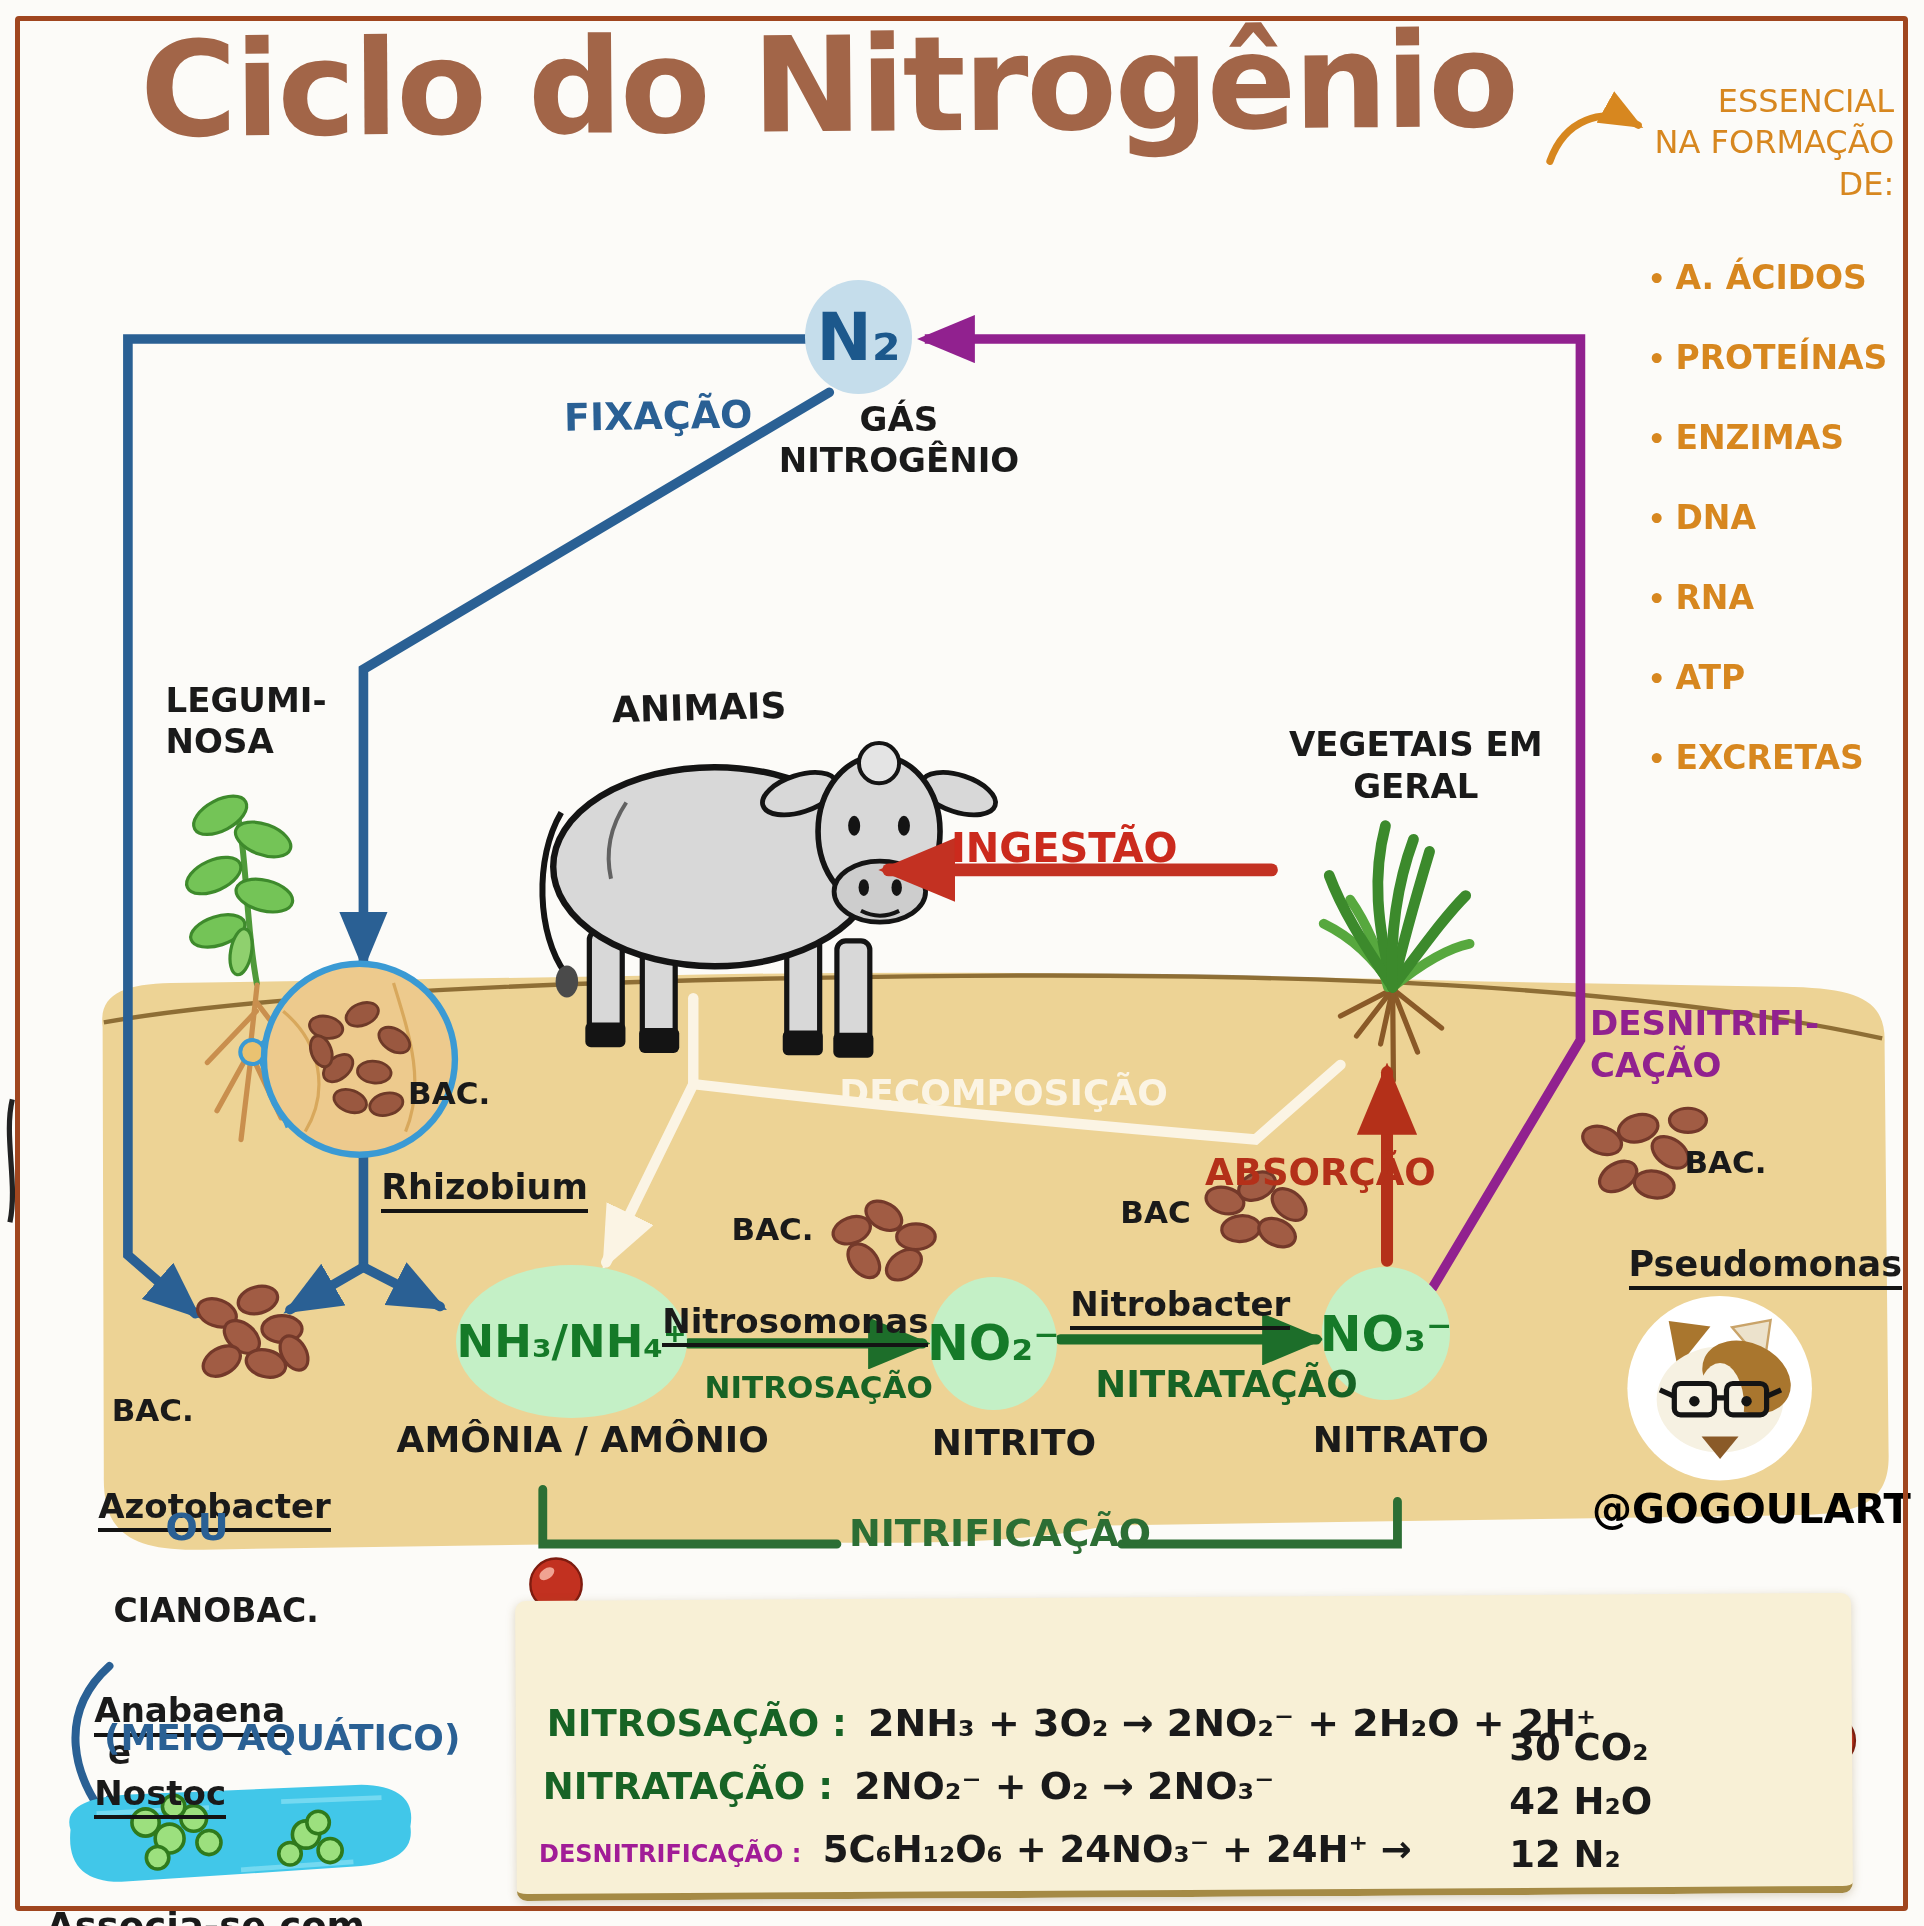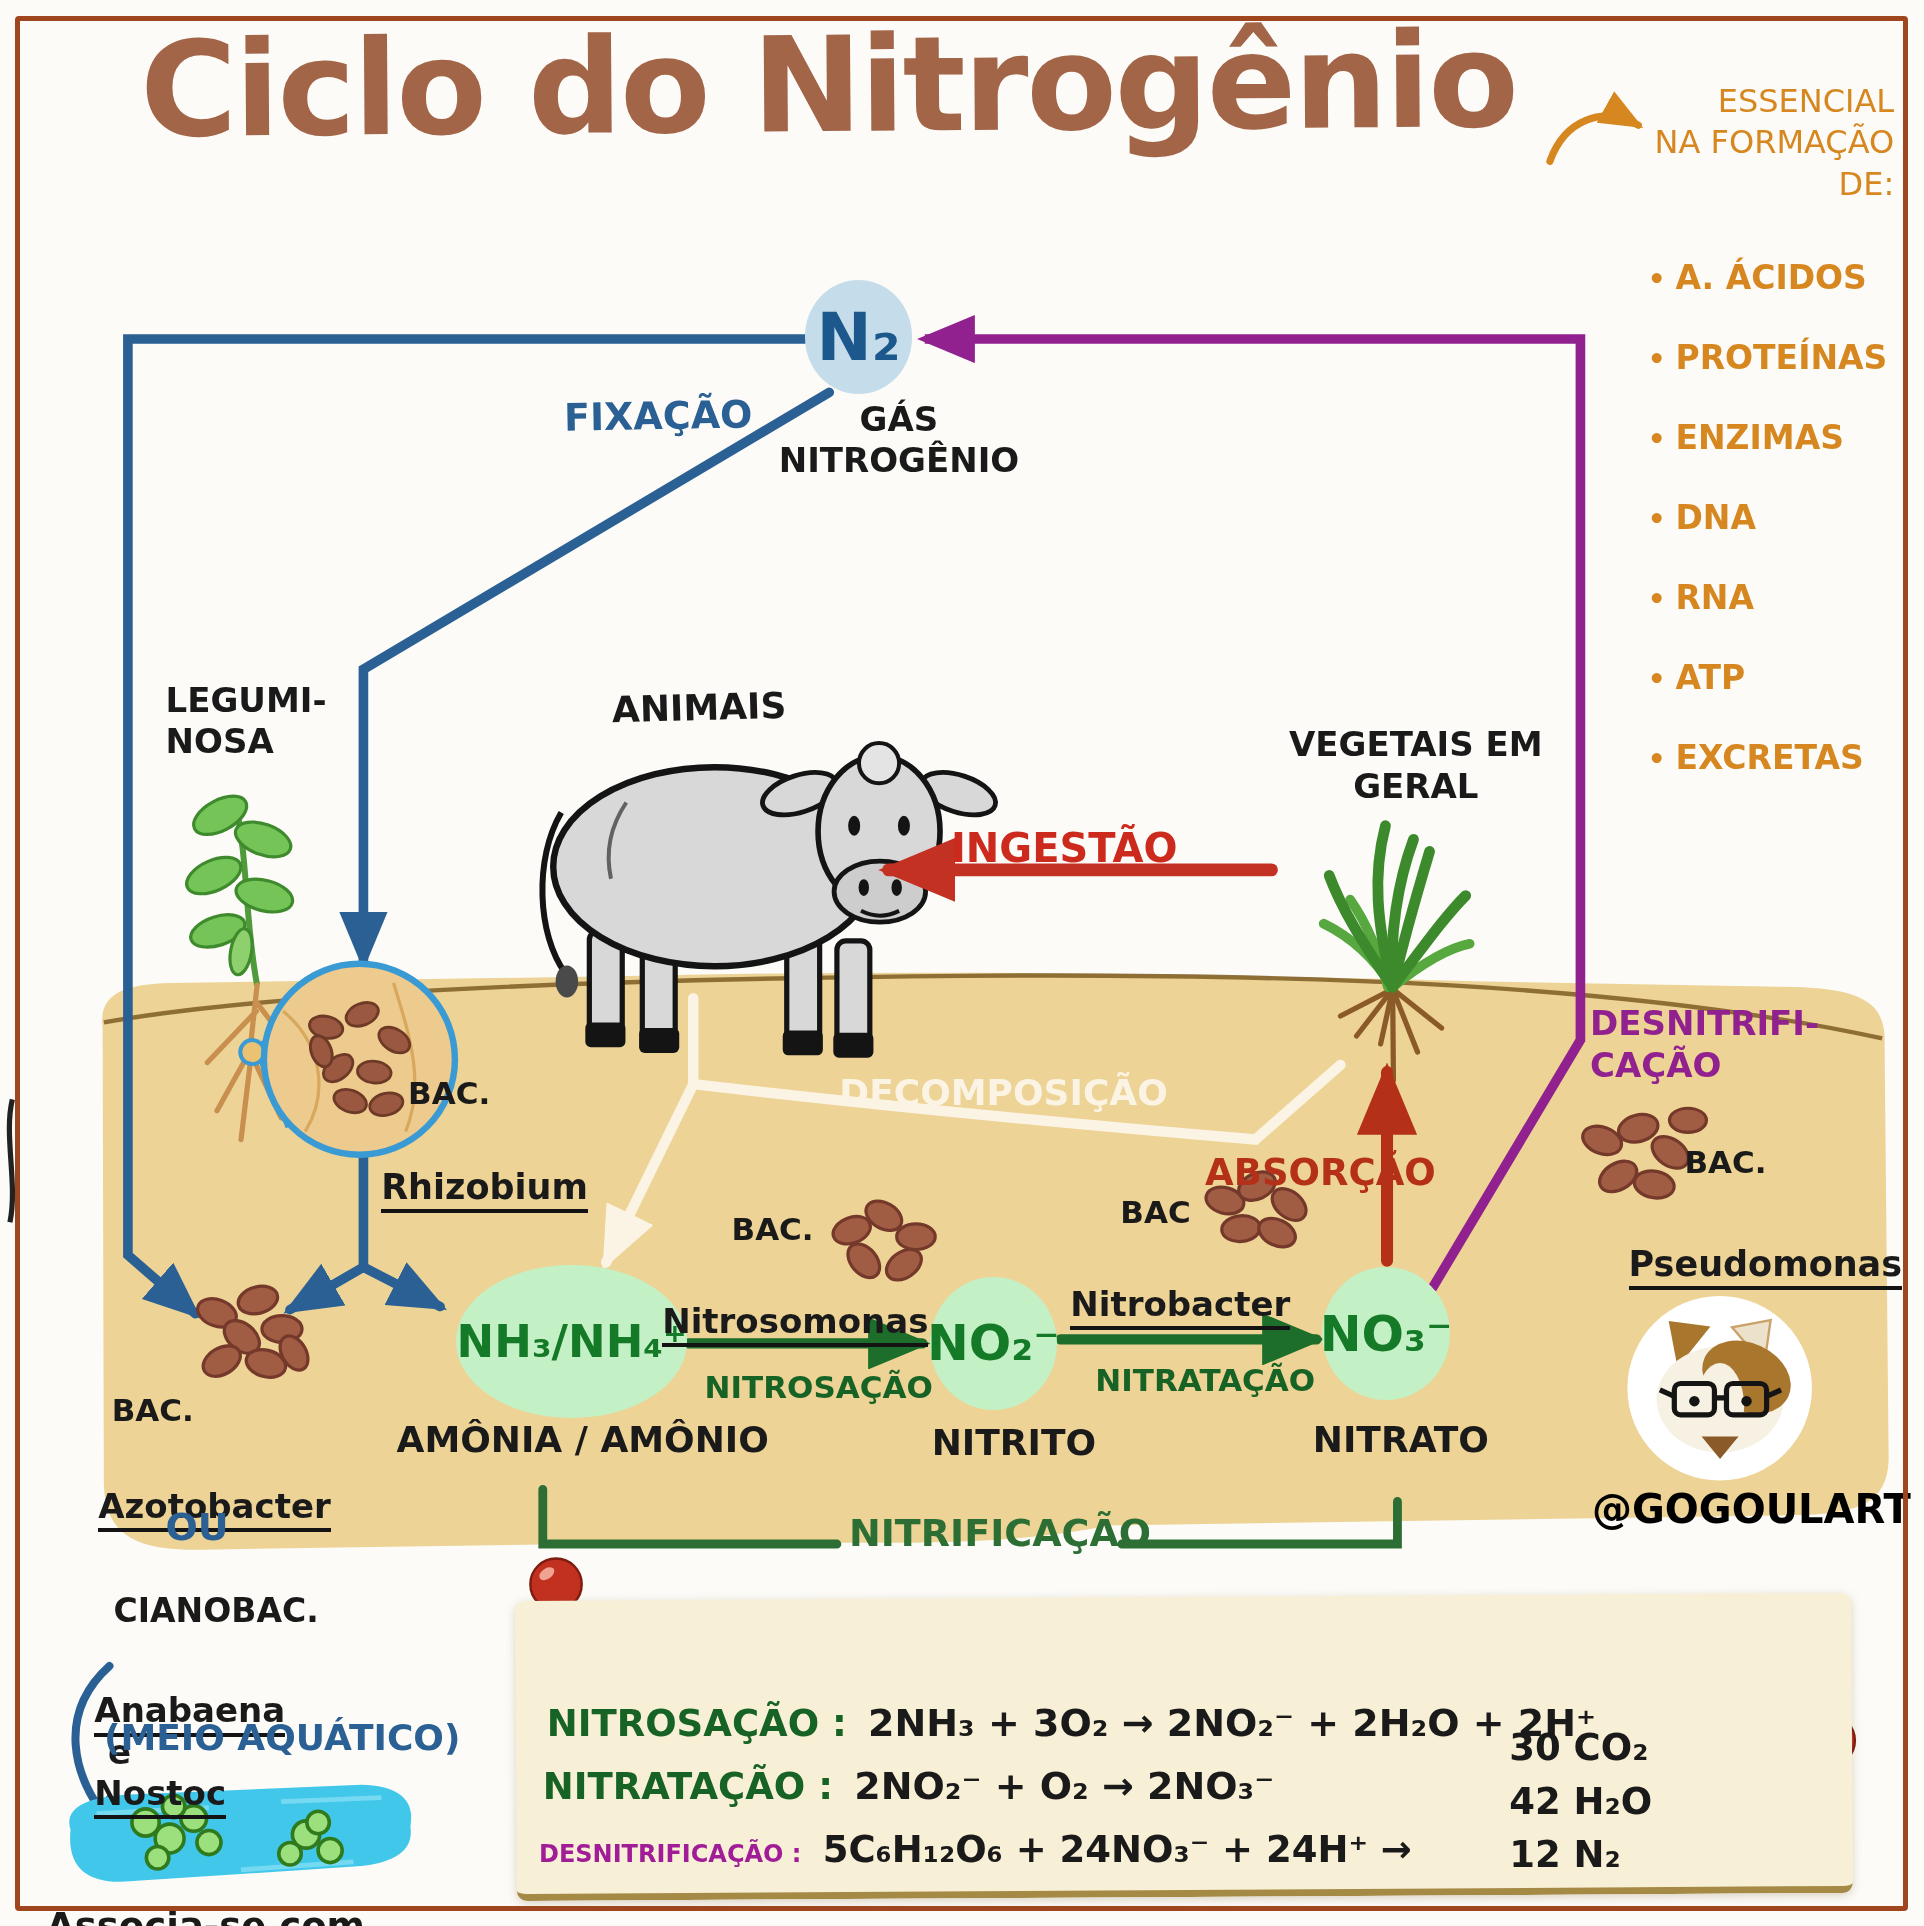--- a/index.html
+++ b/index.html
@@ -347,21 +347,21 @@
     <span class="chem">NO₂⁻</span>
   </div>
   <div class="lbl" style="left:48.4%;top:73.8%;font-size:36px;">NITRITO</div>
 
   <div class="node" style="left:68.7%;top:65.8%;width:6.6%;height:6.9%;background:#c4f0c6;color:#157a28;font-size:50px;">
     <span class="chem">NO₃⁻</span>
   </div>
   <div class="lbl" style="left:68.2%;top:73.6%;font-size:36px;">NITRATO</div>
 
   <div class="lbl green" style="left:36.6%;top:71.1%;font-size:31px;">NITROSAÇÃO</div>
-  <div class="lbl green" style="left:56.9%;top:70.7%;font-size:31px;">NITRATAÇÃO</div>
+  <div class="lbl green" style="left:56.9%;top:70.7%;font-size:37px;">NITRATAÇÃO</div>
   <div class="lbl dgreen" style="left:44.1%;top:78.4%;font-size:38px;">NITRIFICAÇÃO</div>
 
   <div class="lbl" style="left:5.9%;top:82.6%;font-size:33px;">CIANOBAC.</div>
   <div class="lbl" style="left:4.9%;top:85.6%;font-size:34px;">
     <span class="uline">Anabaena</span>
     <span style="margin:0 13.6px;">e</span>
     <span class="uline">Nostoc</span>
   </div>
   <div class="lbl blue" style="left:5.4%;top:89.1%;font-size:36px;">(MEIO AQUÁTICO)</div>
   <div class="lbl" style="left:2.4%;top:96.5%;font-size:37px;">

